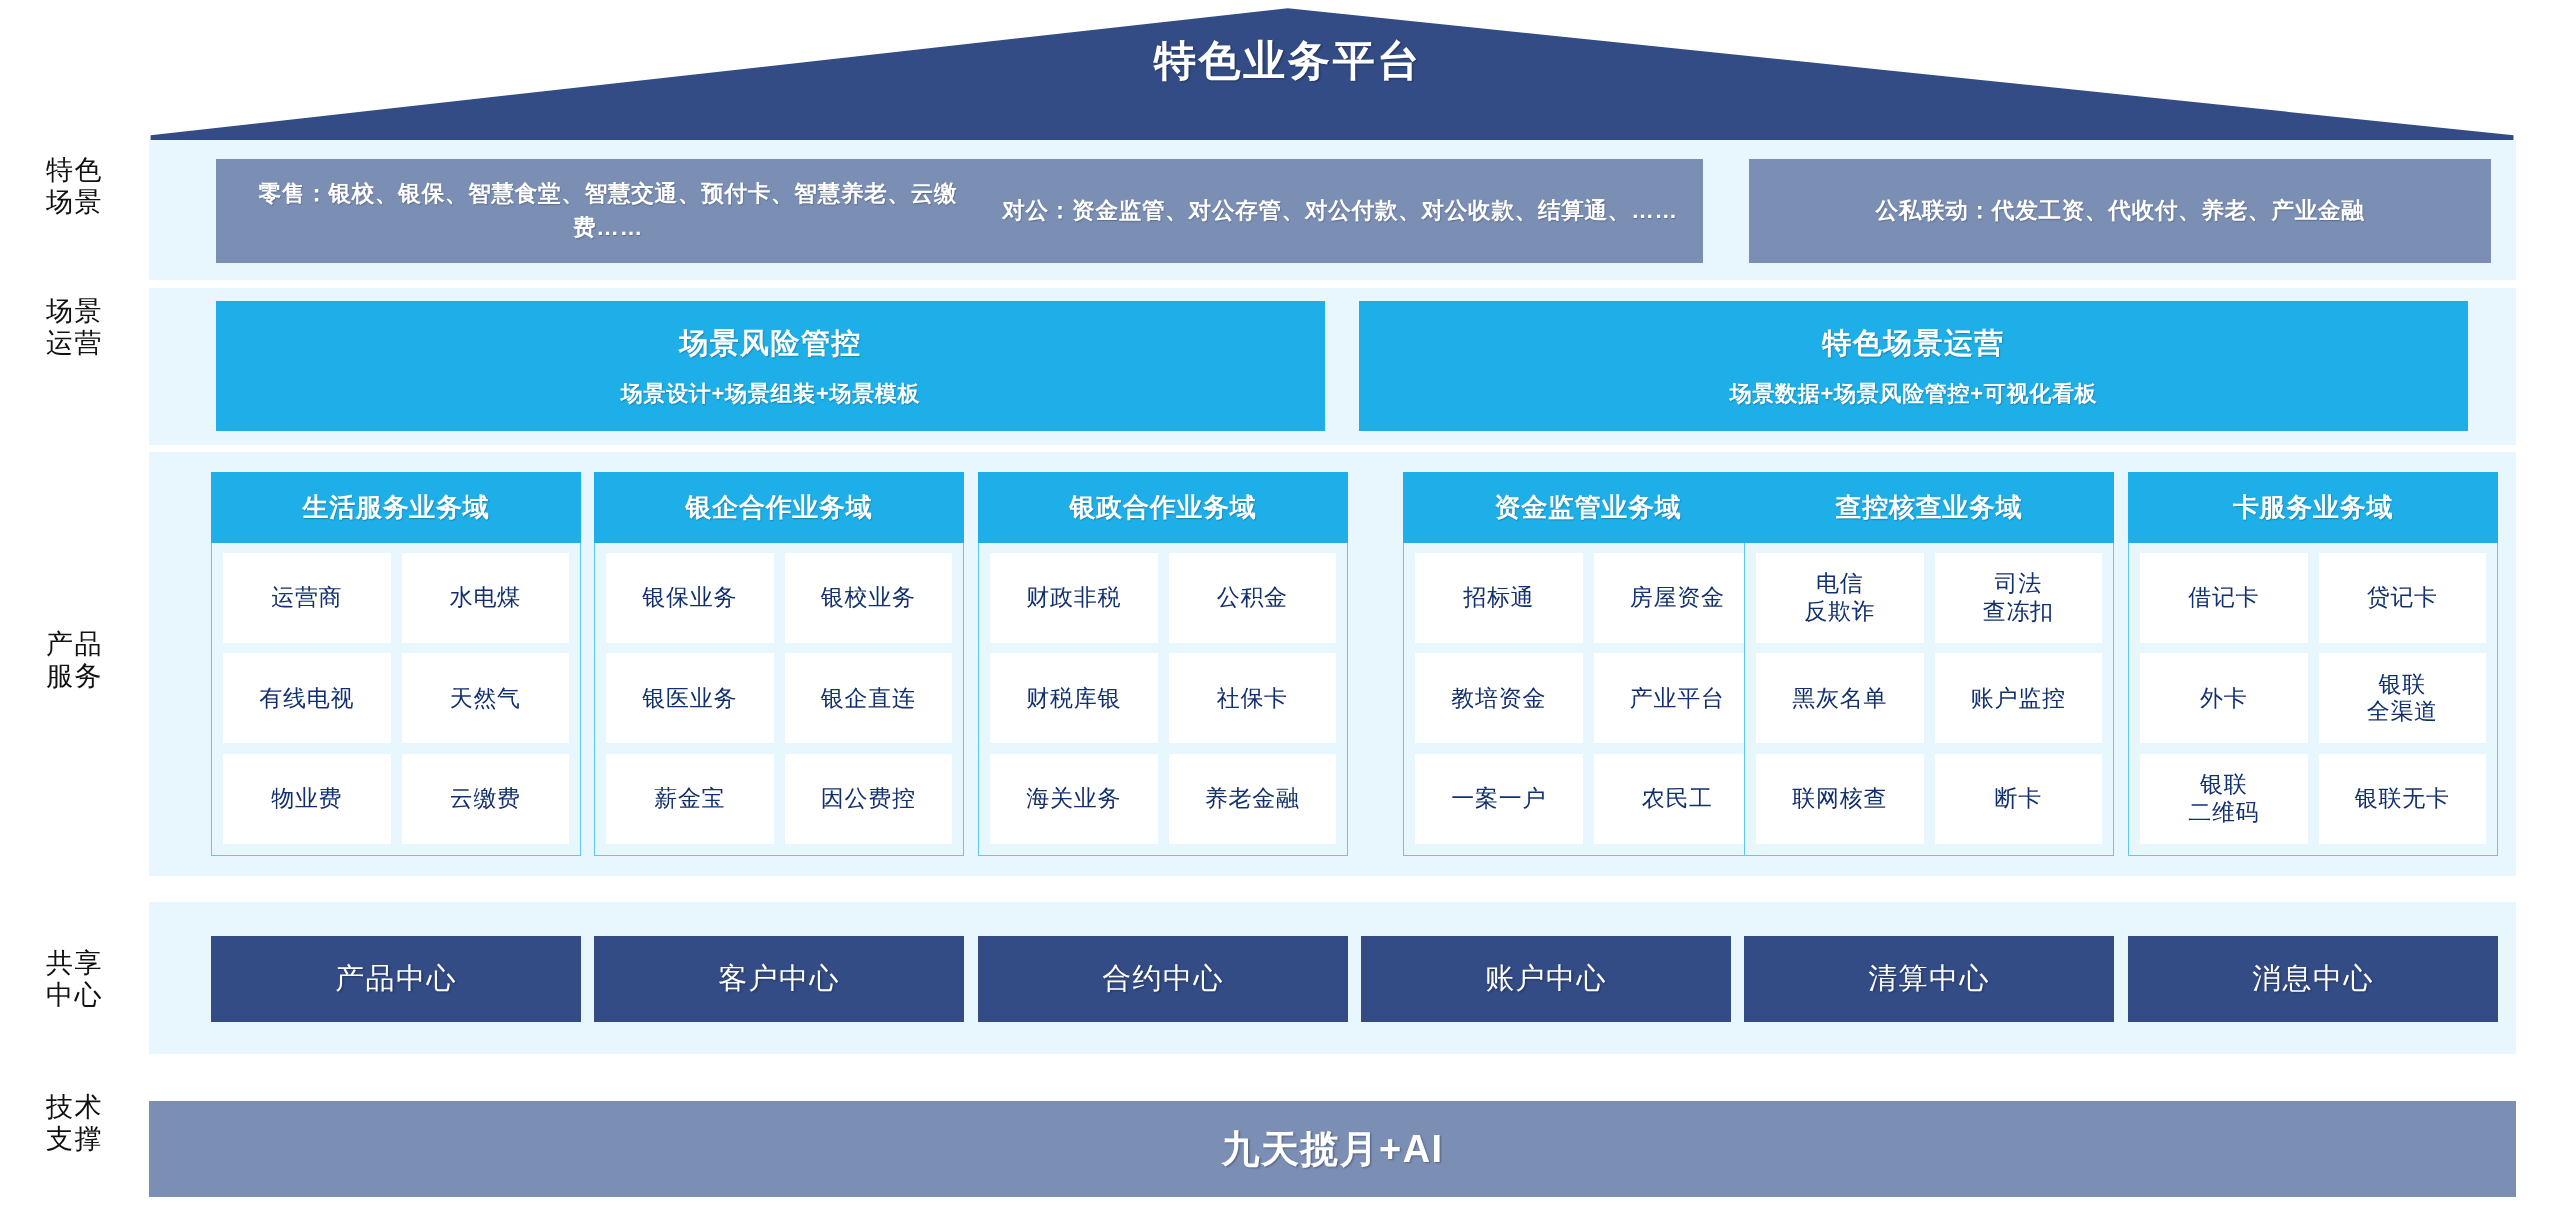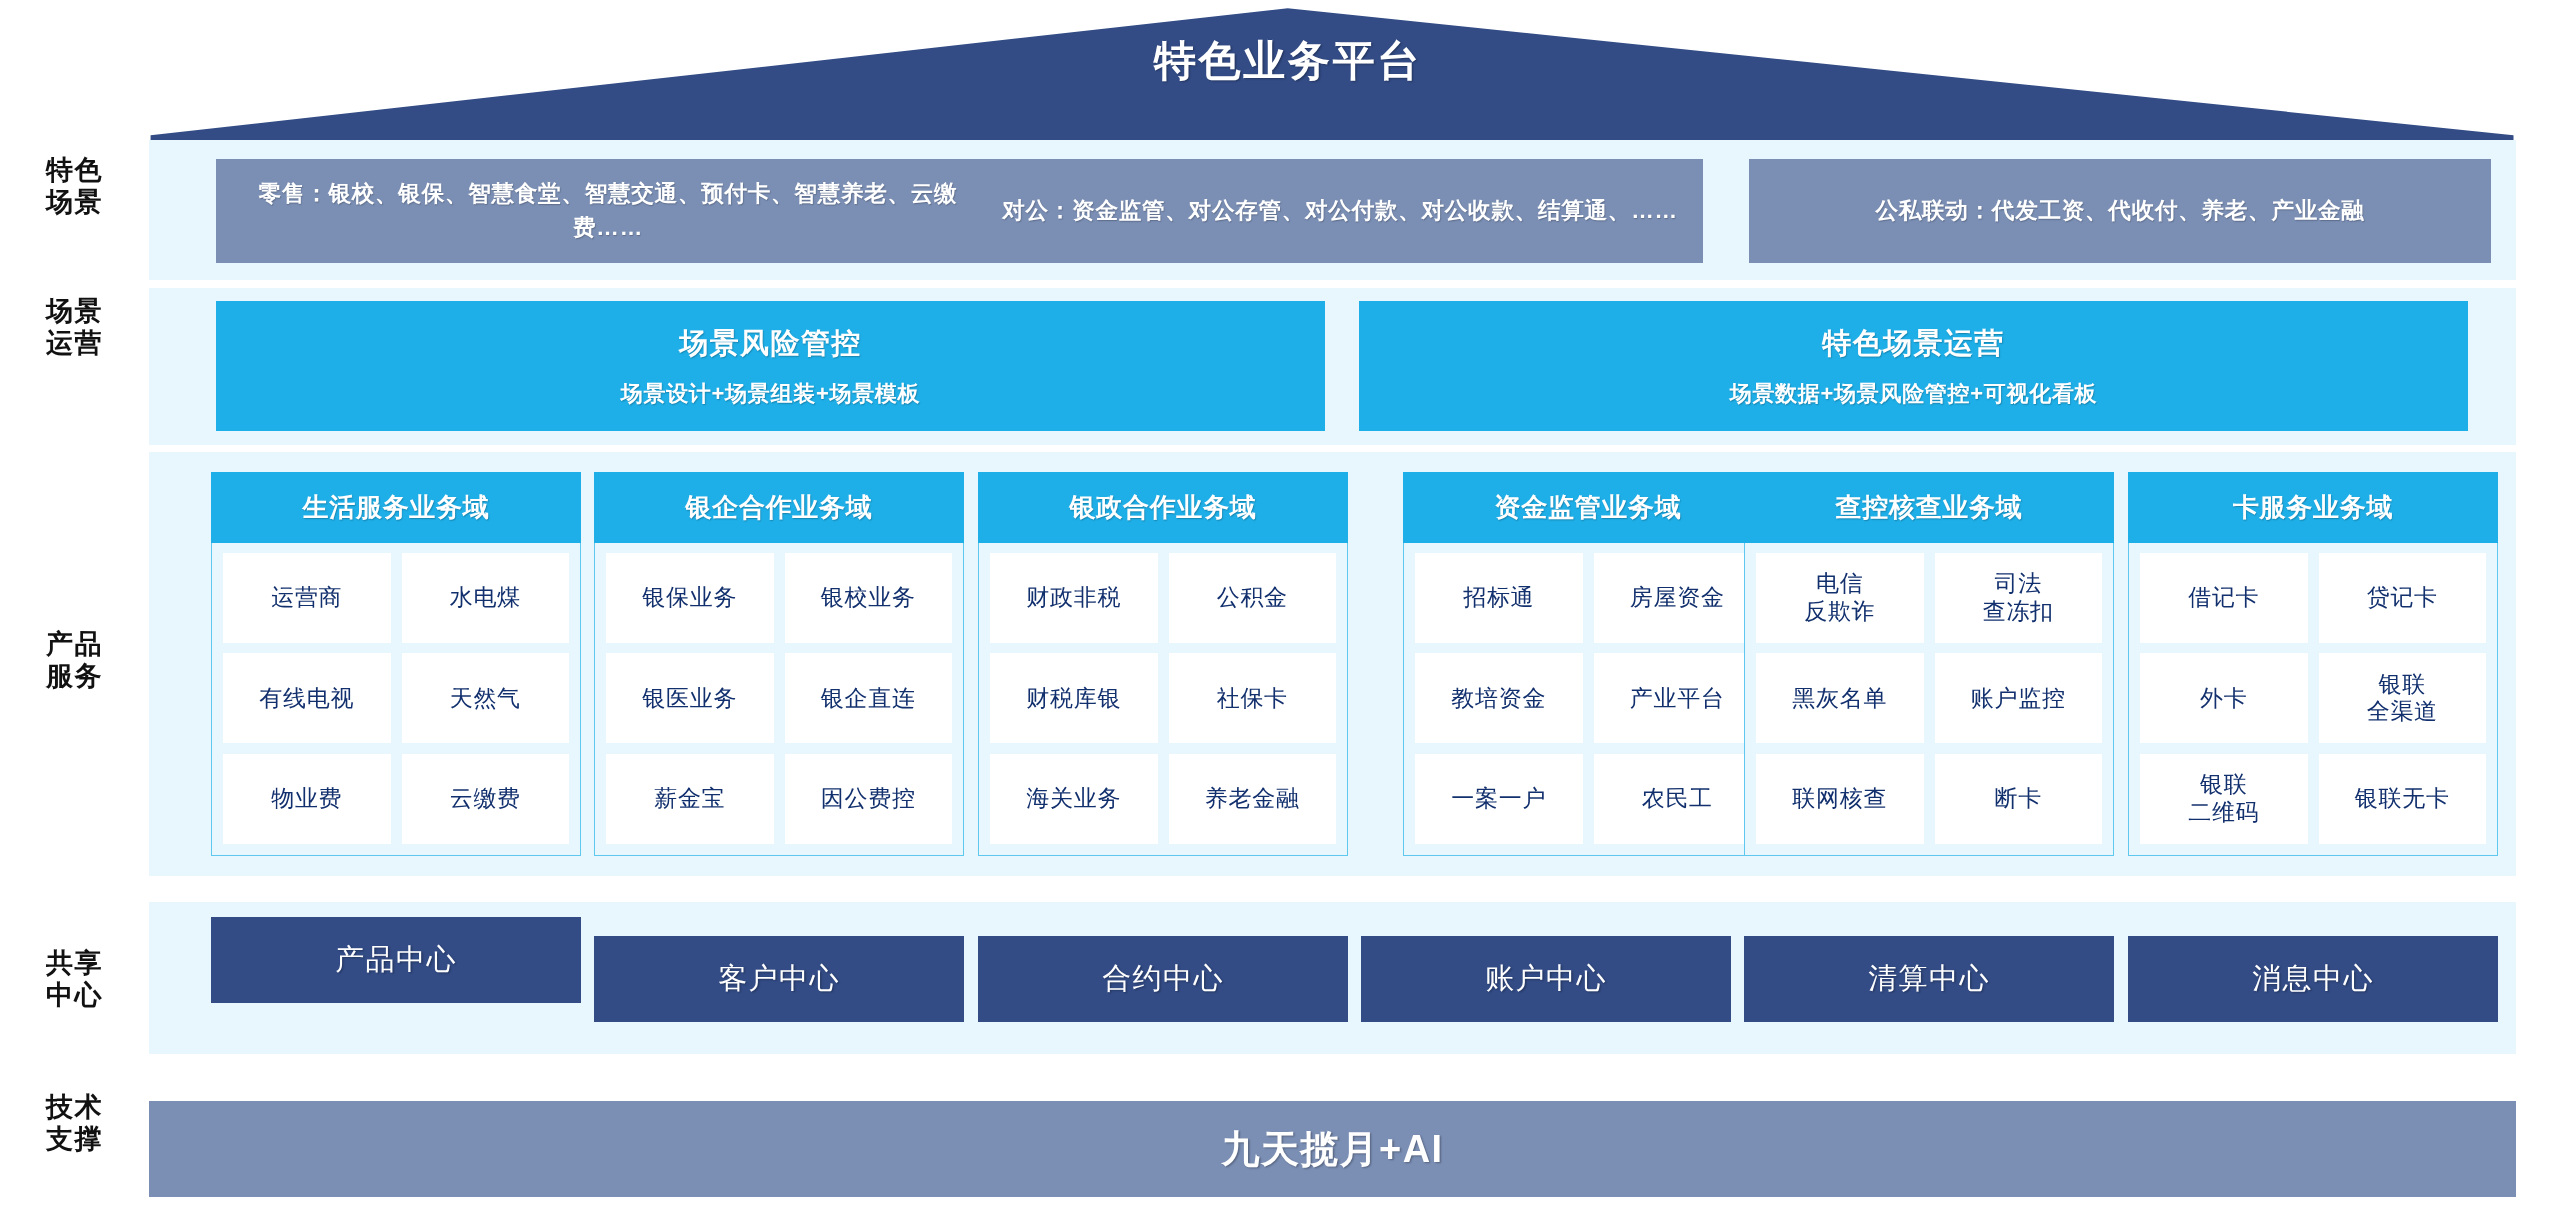--- a/index.html
+++ b/index.html
@@ -18,21 +18,21 @@
     position: absolute; left: 0; top: 33px; width: 2576px;
     text-align: center; color: #ffffff;
     font-size: 42px; font-weight: bold; letter-spacing: 2.7px;
     text-shadow: 1.4px 1.4px 2.1px rgba(0,0,0,.28);
   }
 
   
   .rail { position: absolute; left: 0; top: 140px; width: 149px; height: 1091px; }
   .rail-label {
     position: absolute; left: 0; width: 149px;
-    text-align: center; color: #111; font-size: 27px; font-weight: bold;
+    text-align: center; color: #111; font-size: 27px; font-weight: normal;
     line-height: 1.18; letter-spacing: 1.4px;
   }
   .rail-label span { display: block; }
 
   
   .band { position: absolute; background: #e8f7fd; }
 
   
   .sc-box {
     position: absolute; background: #7b8fb5;
@@ -250,21 +250,21 @@
       </div>
       <div class="dom-row">
         <div class="dom-cell">银联
 二维码</div>
         <div class="dom-cell">银联无卡</div>
       </div>
     </div>
   </div>
 
   <div class="band" style="left:149px; top:902px; width:2367px; height:152px;"></div>
-  <div class="ctr-box" style="left:211px; top:917px; width:370px; height:86px;">产品中心</div>
+  <div class="ctr-box" style="left:211px; top:936px; width:370px; height:86px;">产品中心</div>
   <div class="ctr-box" style="left:594px; top:936px; width:370px; height:86px;">客户中心</div>
   <div class="ctr-box" style="left:978px; top:936px; width:370px; height:86px;">合约中心</div>
   <div class="ctr-box" style="left:1361px; top:936px; width:370px; height:86px;">账户中心</div>
   <div class="ctr-box" style="left:1744px; top:936px; width:370px; height:86px;">清算中心</div>
   <div class="ctr-box" style="left:2128px; top:936px; width:370px; height:86px;">消息中心</div>
 
   <div class="tech-bar" style="left:149px; top:1101px; width:2367px; height:96px;">九天揽月+AI</div>
 
 </div>
 

